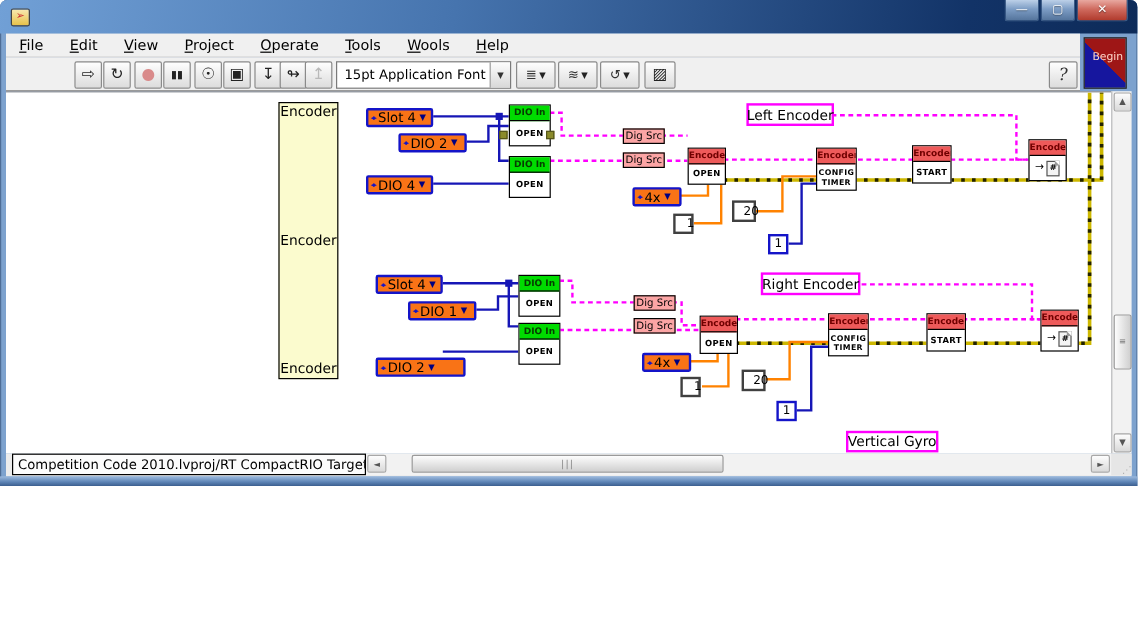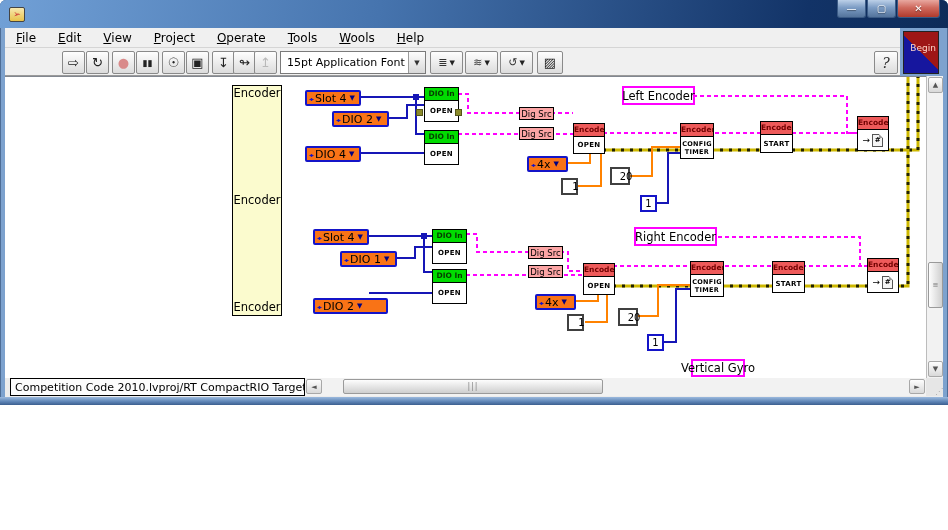--- a/index.html
+++ b/index.html
@@ -389,21 +389,21 @@
       <div class="enum" style="left:530px; top:217px; width:41px">
         <span class="arr">◂▸</span>
           <span class="val">4x</span>
           <span class="dd">▼</span>
       </div>
       <div class="const orange" style="left:562px; top:237px; width:17px; height:17px">1</div>
       <div class="const orange" style="left:613px; top:231px; width:20px; height:18px">20</div>
       <div class="const blue" style="left:642px; top:257px; width:17px; height:17px">1</div>
 
       <div class="freelabel" style="left:629px; top:150px; width:83px; height:19px">Right Encoder</div>
-      <div class="freelabel" style="left:686px; top:282px; width:54px; height:18px">Vertical Gyro</div>
+      <div class="freelabel" style="left:700px; top:282px; width:77px; height:18px">Vertical Gyro</div>
     </div>
 
     <div class="vscroll">
       <div class="btn" style="top:1px">
           <span>▲</span>
         </div>
       <div class="vthumb">
           <span>≡</span>
         </div>
       <div class="btn" style="top:285px">

